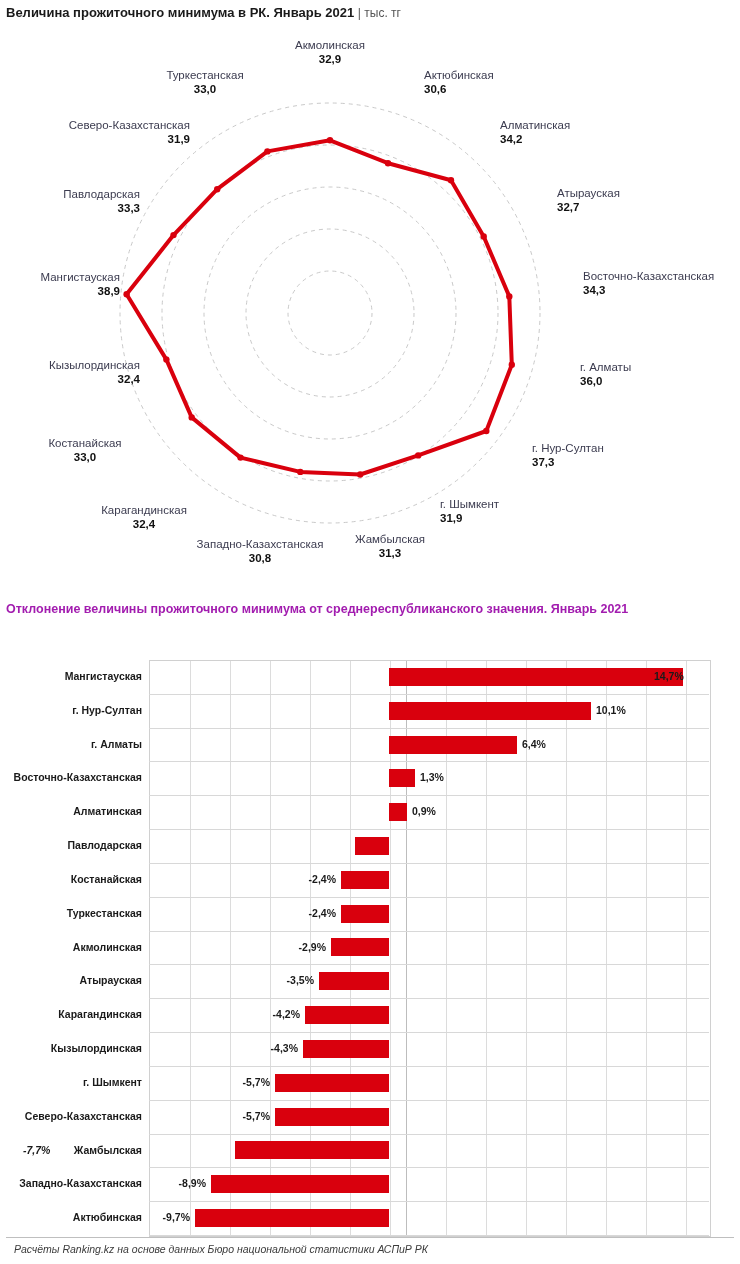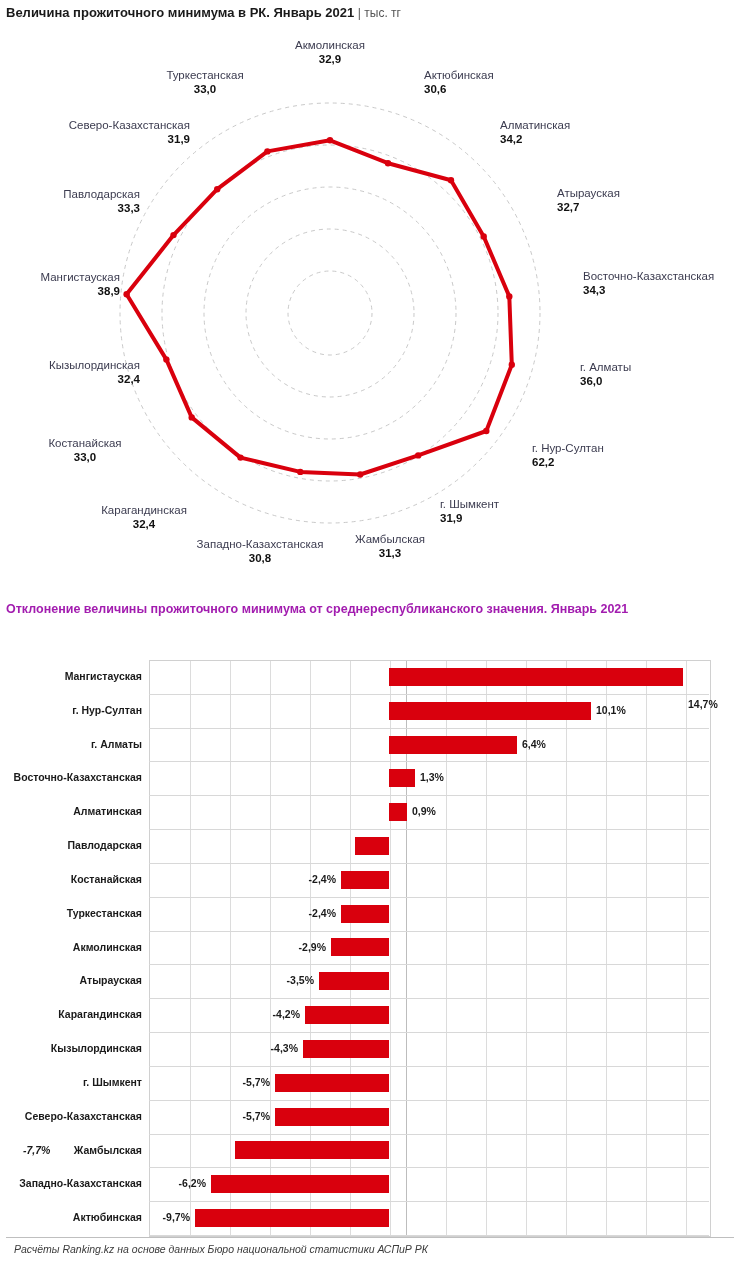--- a/index.html
+++ b/index.html
@@ -129,21 +129,21 @@
   <div class="axis-label right" style="left:557px;top:156px;width:150px;">
     <span>Атырауская</span><b>32,7</b>
   </div>
   <div class="axis-label right" style="left:583px;top:239px;width:160px;">
     <span>Восточно-Казахстанская</span><b>34,3</b>
   </div>
   <div class="axis-label right" style="left:580px;top:330px;width:130px;">
     <span>г. Алматы</span><b>36,0</b>
   </div>
   <div class="axis-label right" style="left:532px;top:411px;width:150px;">
-    <span>г. Нур-Султан</span><b>62,2</b>
+    <span>г. Нур-Султан</span><b>37,3</b>
   </div>
   <div class="axis-label right" style="left:440px;top:467px;width:120px;">
     <span>г. Шымкент</span><b>31,9</b>
   </div>
   <div class="axis-label" style="left:330px;top:502px;width:120px;">
     <span>Жамбылская</span><b>31,3</b>
   </div>
   <div class="axis-label" style="left:170px;top:507px;width:180px;">
     <span>Западно-Казахстанская</span><b>30,8</b>
   </div>
@@ -186,21 +186,21 @@
     <div class="vline" style="left:376px;"></div>
     <div class="vline" style="left:416px;"></div>
     <div class="vline" style="left:456px;"></div>
     <div class="vline" style="left:496px;"></div>
     <div class="vline" style="left:536px;"></div>
   </div>
   <div id="bar-rows">
       <div class="row" style="top: 0px; height: 33.8235px;">
         <div class="cat" style="line-height: 33.8235px;">Мангистауская</div>
         <div class="bar" style="width: 294px; left: 383px; top: 7.9px; background: rgb(217, 0, 13);"></div>
-        <div class="bar-val" style="height: 33.8235px; line-height: 33.8235px; left: 682px; margin-top: 28px;">14,7%</div>
+        <div class="bar-val" style="height: 33.8235px; line-height: 33.8235px; left: 648px;">14,7%</div>
         <div class="rowline" style="top: 33.8235px;"></div>
       </div>
       <div class="row" style="top: 33.8235px; height: 33.8235px;">
         <div class="cat" style="line-height: 33.8235px;">г. Нур-Султан</div>
         <div class="bar" style="width: 202px; left: 383px; top: 7.9px; background: rgb(217, 0, 13);"></div>
         <div class="bar-val" style="height: 33.8235px; line-height: 33.8235px; left: 590px;">10,1%</div>
         <div class="rowline" style="top: 33.8235px;"></div>
       </div>
       <div class="row" style="top: 67.6471px; height: 33.8235px;">
         <div class="cat" style="line-height: 33.8235px;">г. Алматы</div>
@@ -275,21 +275,21 @@
       </div>
       <div class="row" style="top: 473.529px; height: 33.8235px;">
         <div class="cat" style="line-height: 33.8235px;">Жамбылская</div>
         <div class="bar" style="width: 154px; left: 229px; top: 7.9px; background: rgb(217, 0, 13);"></div>
         <div class="bar-val" style="height: 33.8235px; line-height: 33.8235px; left: 17px; width: 224px; text-align: left; font-style: italic;">-7,7%</div>
         <div class="rowline" style="top: 33.8235px;"></div>
       </div>
       <div class="row" style="top: 507.353px; height: 33.8235px;">
         <div class="cat" style="line-height: 33.8235px;">Западно-Казахстанская</div>
         <div class="bar" style="width: 178px; left: 205px; top: 7.9px; background: rgb(217, 0, 13);"></div>
-        <div class="bar-val" style="height: 33.8235px; line-height: 33.8235px; left: 0px; width: 200px; text-align: right;">-6,2%</div>
+        <div class="bar-val" style="height: 33.8235px; line-height: 33.8235px; left: 0px; width: 200px; text-align: right;">-8,9%</div>
         <div class="rowline" style="top: 33.8235px;"></div>
       </div>
       <div class="row" style="top: 541.176px; height: 33.8235px;">
         <div class="cat" style="line-height: 33.8235px;">Актюбинская</div>
         <div class="bar" style="width: 194px; left: 189px; top: 7.9px; background: rgb(217, 0, 13);"></div>
         <div class="bar-val" style="height: 33.8235px; line-height: 33.8235px; left: 0px; width: 184px; text-align: right;">-9,7%</div>
         <div class="rowline" style="top: 33.8235px;"></div>
       </div>
     </div>
 </div>

